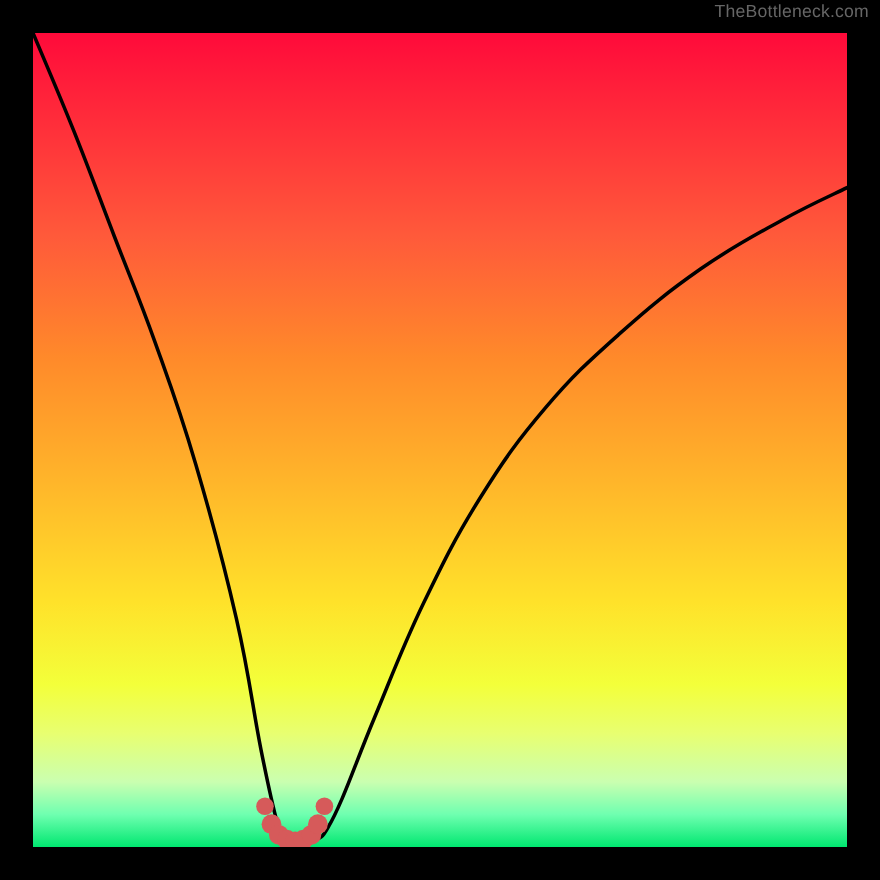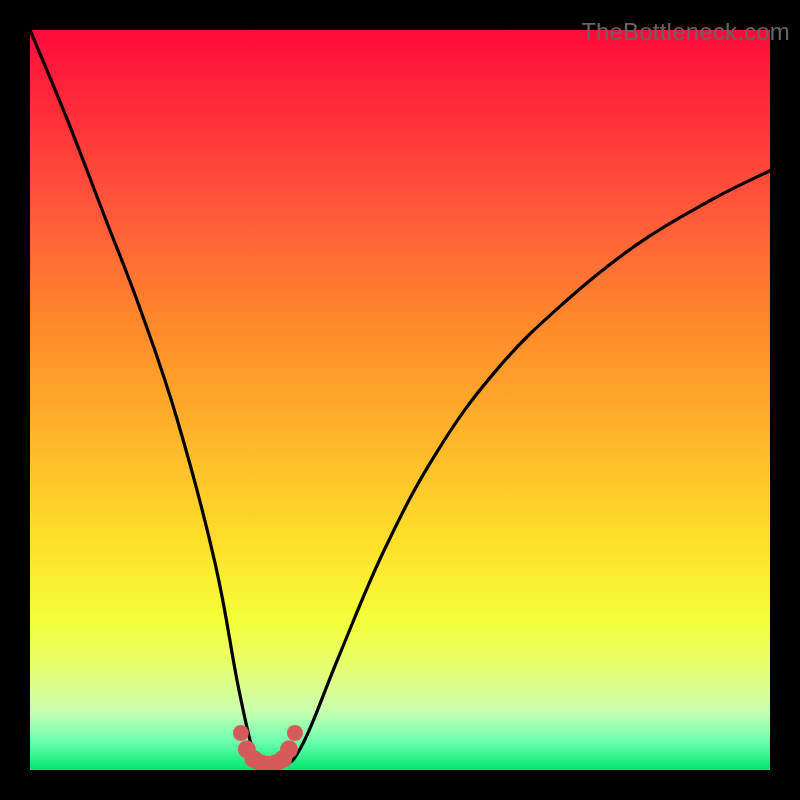--- a/index.html
+++ b/index.html
@@ -26,24 +26,24 @@
       #ffe22a 70%,
       #f3ff3a 80%,
       #e8ff70 86%,
       #caffb0 92%,
       #6fffb0 96%,
       #00e770 100%
     );
   }
   .watermark {
     position: absolute;
-    top: 18px;
+    top: 2px;
     right: 10px;
     color: #666;
-    font-size: 24px;
+    font-size: 16px;
     letter-spacing: 0.2px;
     z-index: 10;
   }
   svg.curve {
     position: absolute;
     left: 30px;
     top: 30px;
     width: 740px;
     height: 740px;
     z-index: 5;

